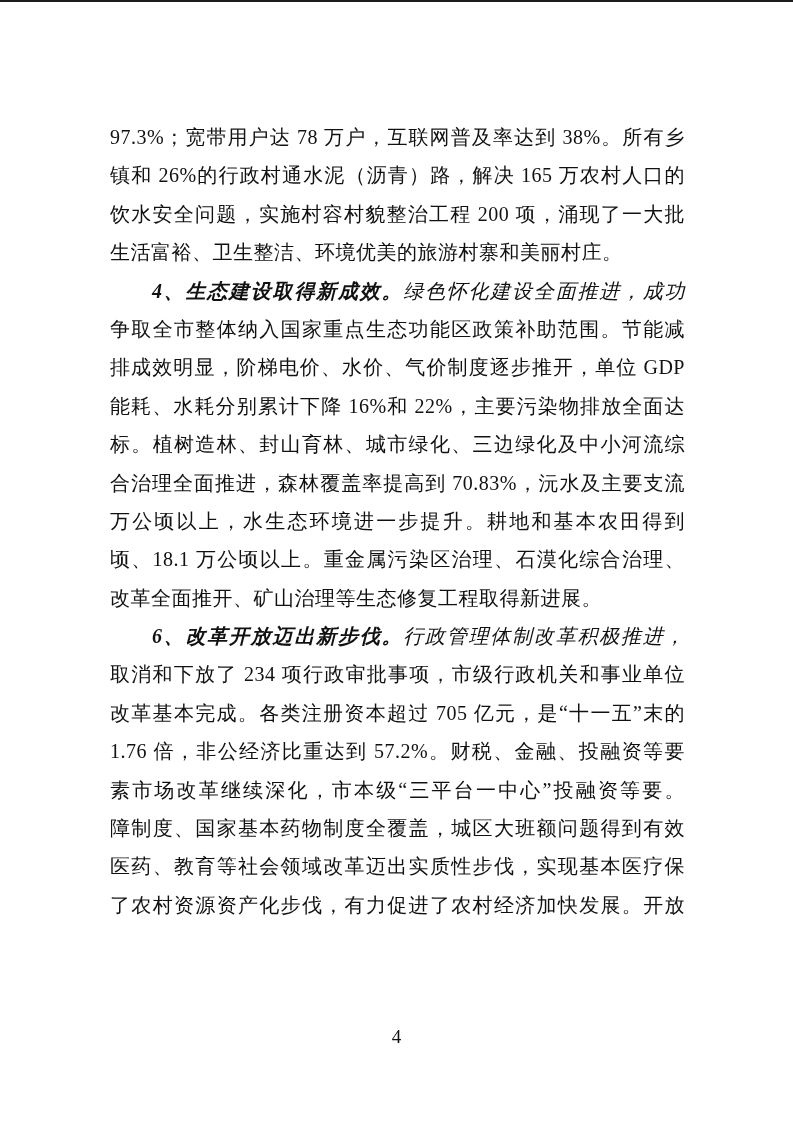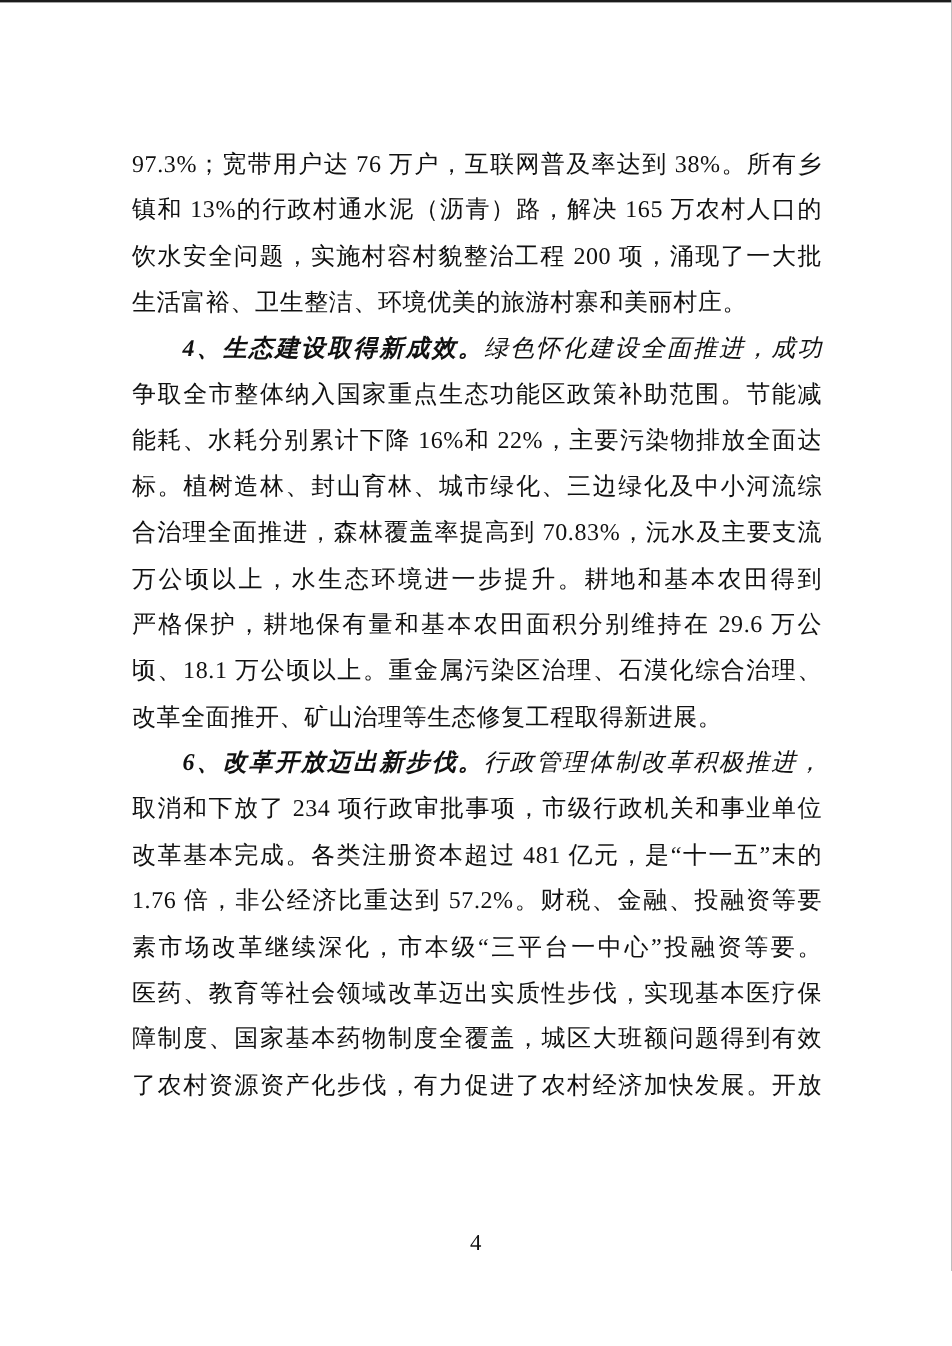--- a/index.html
+++ b/index.html
@@ -62,39 +62,39 @@
     color: #111111;
   }
 </style>
 </head>
 <body>
 
 <div class="page">
   <div class="scan-edge-top"></div>
 
   <div class="text-block">
-      <div class="line"><span>97.3%；宽带用户达 76 万户，互联网普及率达到 38%。所有乡</span></div>
-      <div class="line"><span>镇和 13%的行政村通水泥（沥青）路，解决 165 万农村人口的</span></div>
+      <div class="line"><span>97.3%；宽带用户达 78 万户，互联网普及率达到 38%。所有乡</span></div>
+      <div class="line"><span>镇和 26%的行政村通水泥（沥青）路，解决 165 万农村人口的</span></div>
       <div class="line"><span>饮水安全问题，实施村容村貌整治工程 200 项，涌现了一大批</span></div>
       <div class="line para-end"><span>生活富裕、卫生整洁、环境优美的旅游村寨和美丽村庄。</span></div>
       <div class="line indent"><span class="lead">4、生态建设取得新成效。</span><span>绿色怀化建设全面推进，成功</span></div>
       <div class="line"><span>争取全市整体纳入国家重点生态功能区政策补助范围。节能减</span></div>
+      <div class="line"><span>排成效明显，阶梯电价、水价、气价制度逐步推开，单位 GDP</span></div>
       <div class="line"><span>能耗、水耗分别累计下降 16%和 22%，主要污染物排放全面达</span></div>
       <div class="line"><span>标。植树造林、封山育林、城市绿化、三边绿化及中小河流综</span></div>
       <div class="line"><span>合治理全面推进，森林覆盖率提高到 70.83%，沅水及主要支流</span></div>
       <div class="line"><span>万公顷以上，水生态环境进一步提升。耕地和基本农田得到</span></div>
-      <div class="line"><span>严格保护，耕地保有量和基本农田面积分别维持在 29.6 万公</span></div>
       <div class="line"><span>顷、18.1 万公顷以上。重金属污染区治理、石漠化综合治理、</span></div>
       <div class="line para-end"><span>改革全面推开、矿山治理等生态修复工程取得新进展。</span></div>
       <div class="line indent"><span class="lead">6、改革开放迈出新步伐。</span><span>行政管理体制改革积极推进，</span></div>
       <div class="line"><span>取消和下放了 234 项行政审批事项，市级行政机关和事业单位</span></div>
-      <div class="line"><span>改革基本完成。各类注册资本超过 481 亿元，是“十一五”末的</span></div>
+      <div class="line"><span>改革基本完成。各类注册资本超过 705 亿元，是“十一五”末的</span></div>
       <div class="line"><span>1.76 倍，非公经济比重达到 57.2%。财税、金融、投融资等要</span></div>
       <div class="line"><span>素市场改革继续深化，市本级“三平台一中心”投融资等要。</span></div>
+      <div class="line"><span>障制度、国家基本药物制度全覆盖，城区大班额问题得到有效</span></div>
       <div class="line"><span>医药、教育等社会领域改革迈出实质性步伐，实现基本医疗保</span></div>
-      <div class="line"><span>障制度、国家基本药物制度全覆盖，城区大班额问题得到有效</span></div>
       <div class="line"><span>了农村资源资产化步伐，有力促进了农村经济加快发展。开放</span></div>
     </div>
 
   <div class="footer">
     <span>4</span>
   </div>
 </div>
 
 </body></html>

